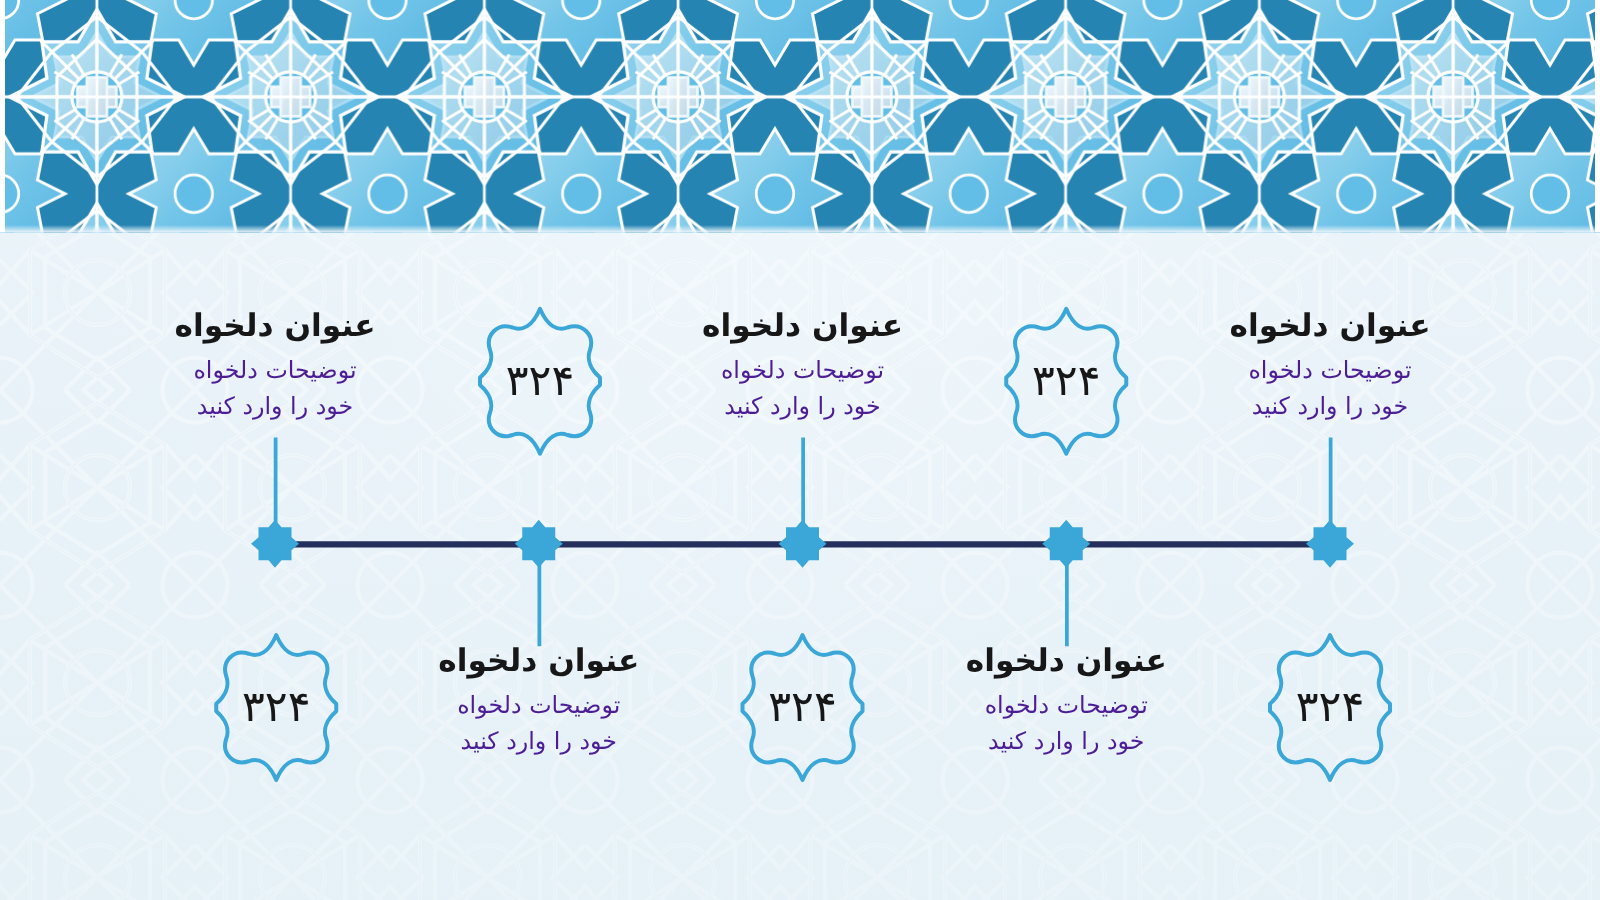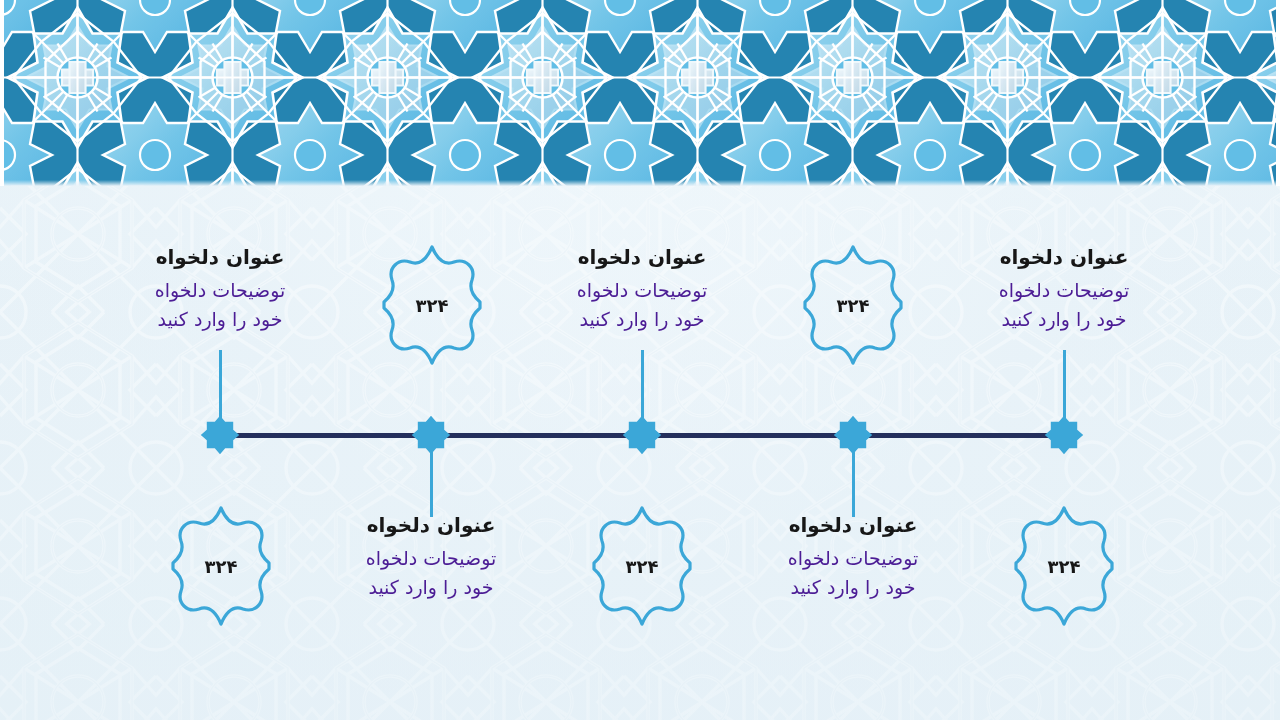--- a/index.html
+++ b/index.html
@@ -83,21 +83,21 @@
     margin-top: -20px;
   }
 
   
   .txt-block {
     position: absolute;
     text-align: center;
     direction: rtl;
   }
   .txt-title {
-    font-size: 20px;
+    font-size: 25px;
     font-weight: bold;
     color: #171717;
     line-height: 1.25;
     white-space: nowrap;
   }
   .txt-desc {
     font-size: 19px;
     color: #4c1d95;
     line-height: 1.5;
     margin-top: 6px;
@@ -112,22 +112,22 @@
     margin-top: -62px;
   }
   .badge svg { display: block; width: 104px; height: 124px; }
   .badge .badge-num {
     position: absolute;
     left: 0; top: 0;
     width: 104px; height: 124px;
     display: flex;
     align-items: center;
     justify-content: center;
-    font-size: 18px;
-    font-weight: bold;
+    font-size: 34px;
+    font-weight: normal;
     color: #171717;
     direction: rtl;
     letter-spacing: 1px;
   }
 </style>
 </head>
 <body>
 
 <div id="slide">
 

